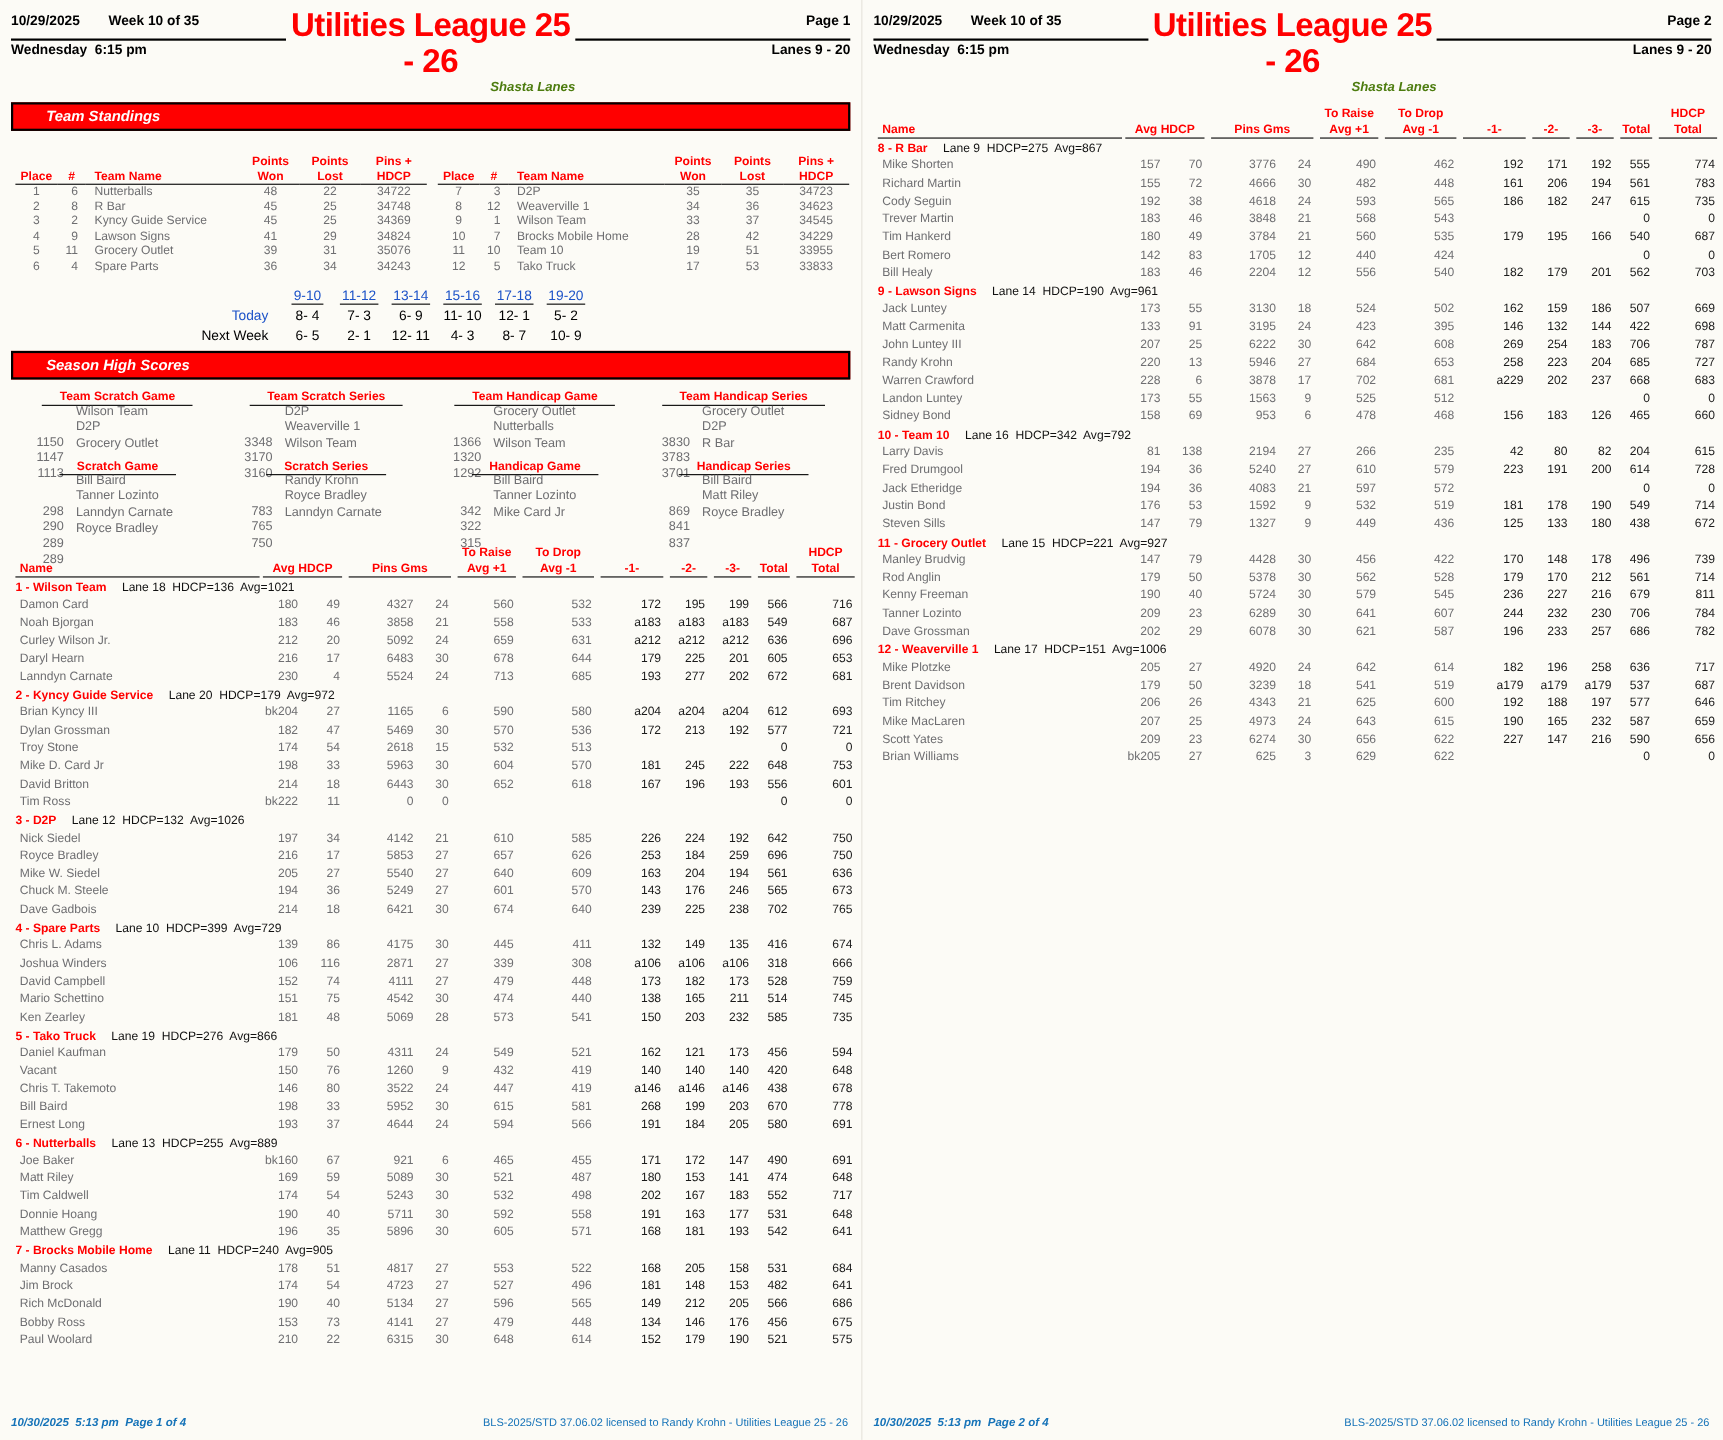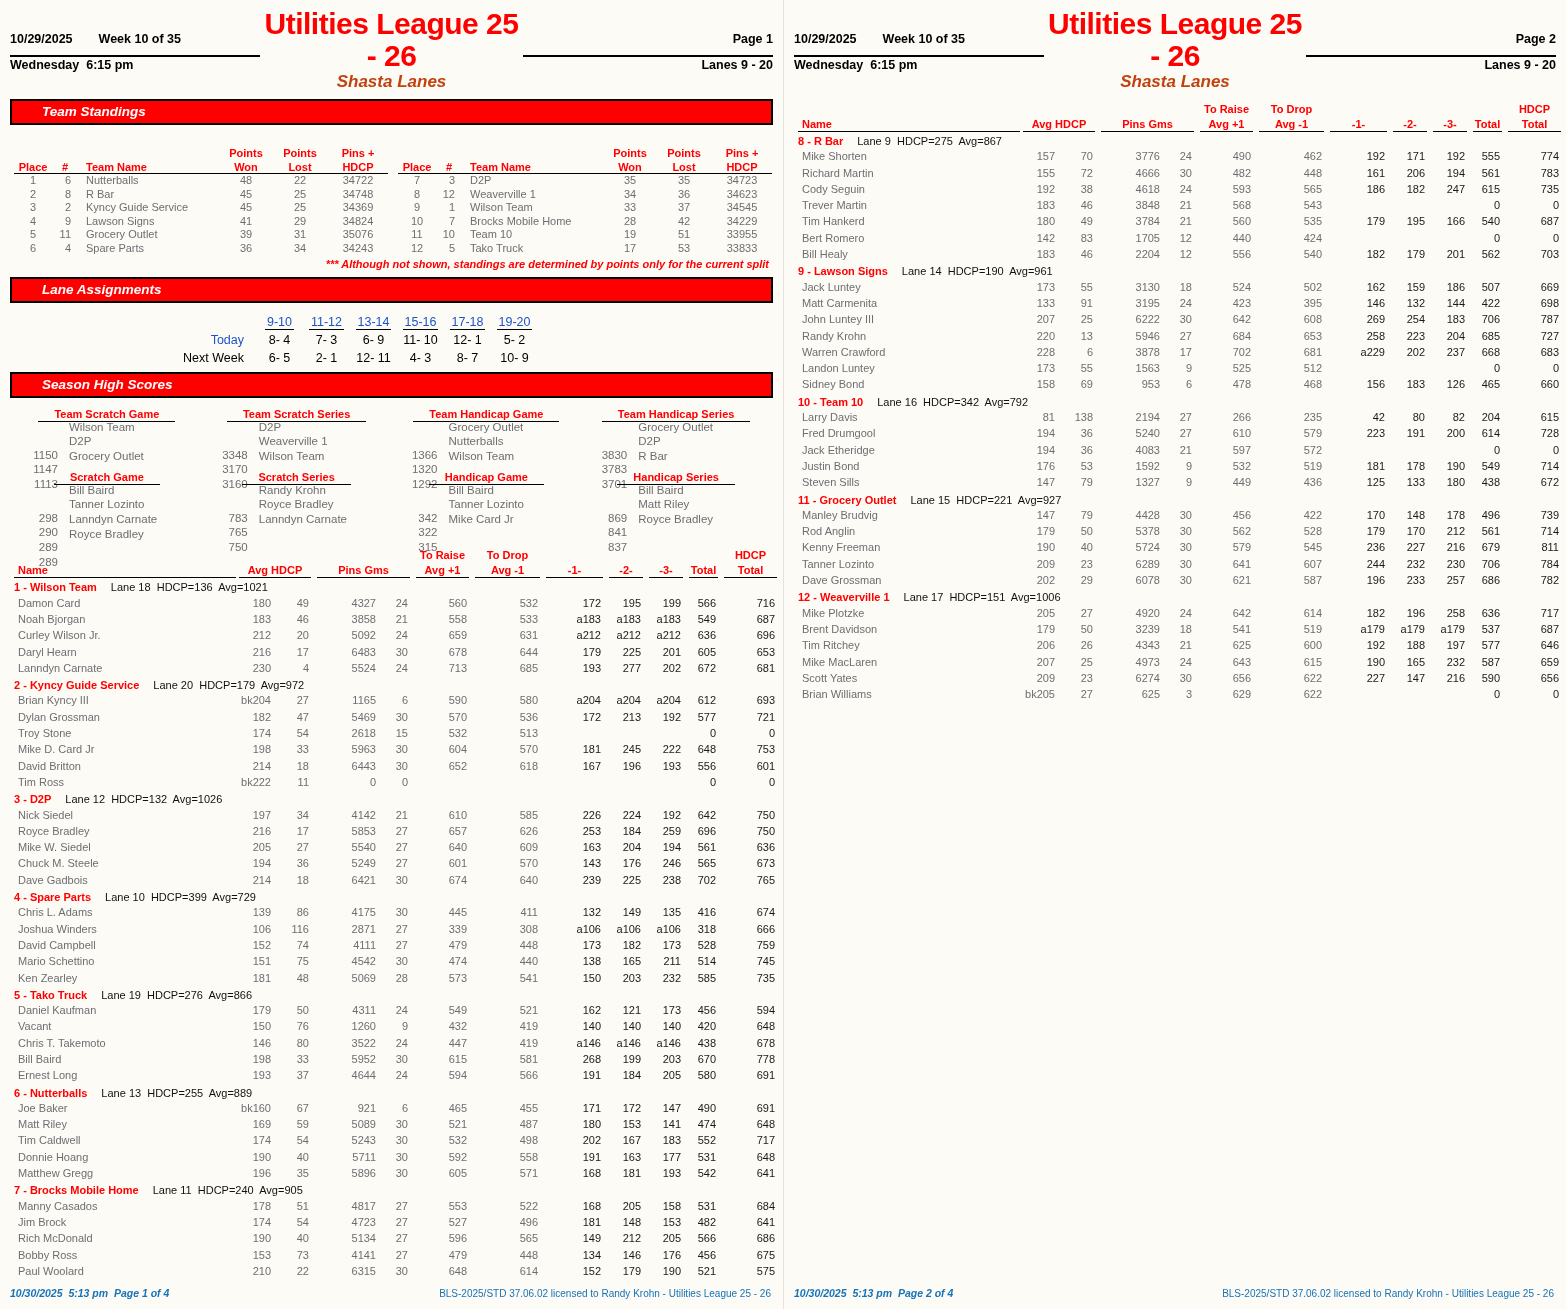--- a/index.html
+++ b/index.html
@@ -7,25 +7,25 @@
   body{position:relative;background:#fcfbf6;font-family:"Liberation Sans",sans-serif;color:#000;}
   .page{position:absolute;top:0;height:1309px;width:783px;padding:12px 10px 0 10px;}
   #page1{left:0;}
   #page2{left:783px;border-left:1px solid #e5e3dc;}
 
   
   .hdr{display:flex;align-items:flex-start;}
   .h-left{width:250px;}
   .h-mid{flex:1;text-align:center;margin-top:-4px;}
   .h-right{width:250px;text-align:right;}
-  .h-r1{font-weight:bold;font-size:12.5px;height:25px;border-bottom:2px solid #000;margin-top:20px;}
+  .h-r1{font-weight:bold;font-size:12.5px;height:25px;border-bottom:2px solid #000;}
   .h-left .h-r1 span{margin-right:26px;}
   .h-r2{font-weight:bold;font-size:12.5px;padding-top:1px;height:24px;}
   .title{color:#f00;font-size:30px;font-weight:bold;line-height:32px;letter-spacing:-.5px;}
-  .venue{color:#c2410c;font-style:italic;font-weight:bold;font-size:17px;margin-top:0px;}
+  .venue{color:#4d7c0f;font-style:italic;font-weight:bold;font-size:12px;margin-top:0px;text-align:right;}
 
   
   .bar{background:#f00;border:2px solid #000;color:#fff;font-weight:bold;font-style:italic;
        font-size:13.5px;padding:3px 0 4px 30px;margin-top:7px;height:26px;}
 
   
   .swrap{display:flex;gap:10px;margin:21px 0 0 4px;}
   .sgrid{display:grid;grid-template-columns:38px 26px 142px 52px 56px 60px;}
   .shead{grid-auto-rows:14px;font-size:11px;font-weight:bold;color:#f00;}
   .shead div{text-align:center;line-height:14px;}
@@ -219,23 +219,21 @@
             <div class="c-place">12</div>
             <div class="c-num">5</div>
             <div class="c-name">Tako Truck</div>
             <div class="c-won">17</div>
             <div class="c-lost">53</div>
             <div class="c-pins">33833</div>
           </div>
         </div>
     </div>
   </div>
-  <div class="footnote">*** Although not shown, standings are determined by points only for the current split</div>
-
-  <div class="bar">Lane Assignments</div>
+
   <div class="lanes" id="lanes-body">
       <div class="lrow">
         <div class="lbl"></div>
         <div class="lc lane-pair"><span>9-10</span></div>
         <div class="lc lane-pair"><span>11-12</span></div>
         <div class="lc lane-pair"><span>13-14</span></div>
         <div class="lc lane-pair"><span>15-16</span></div>
         <div class="lc lane-pair"><span>17-18</span></div>
         <div class="lc lane-pair"><span>19-20</span></div>
       </div>

